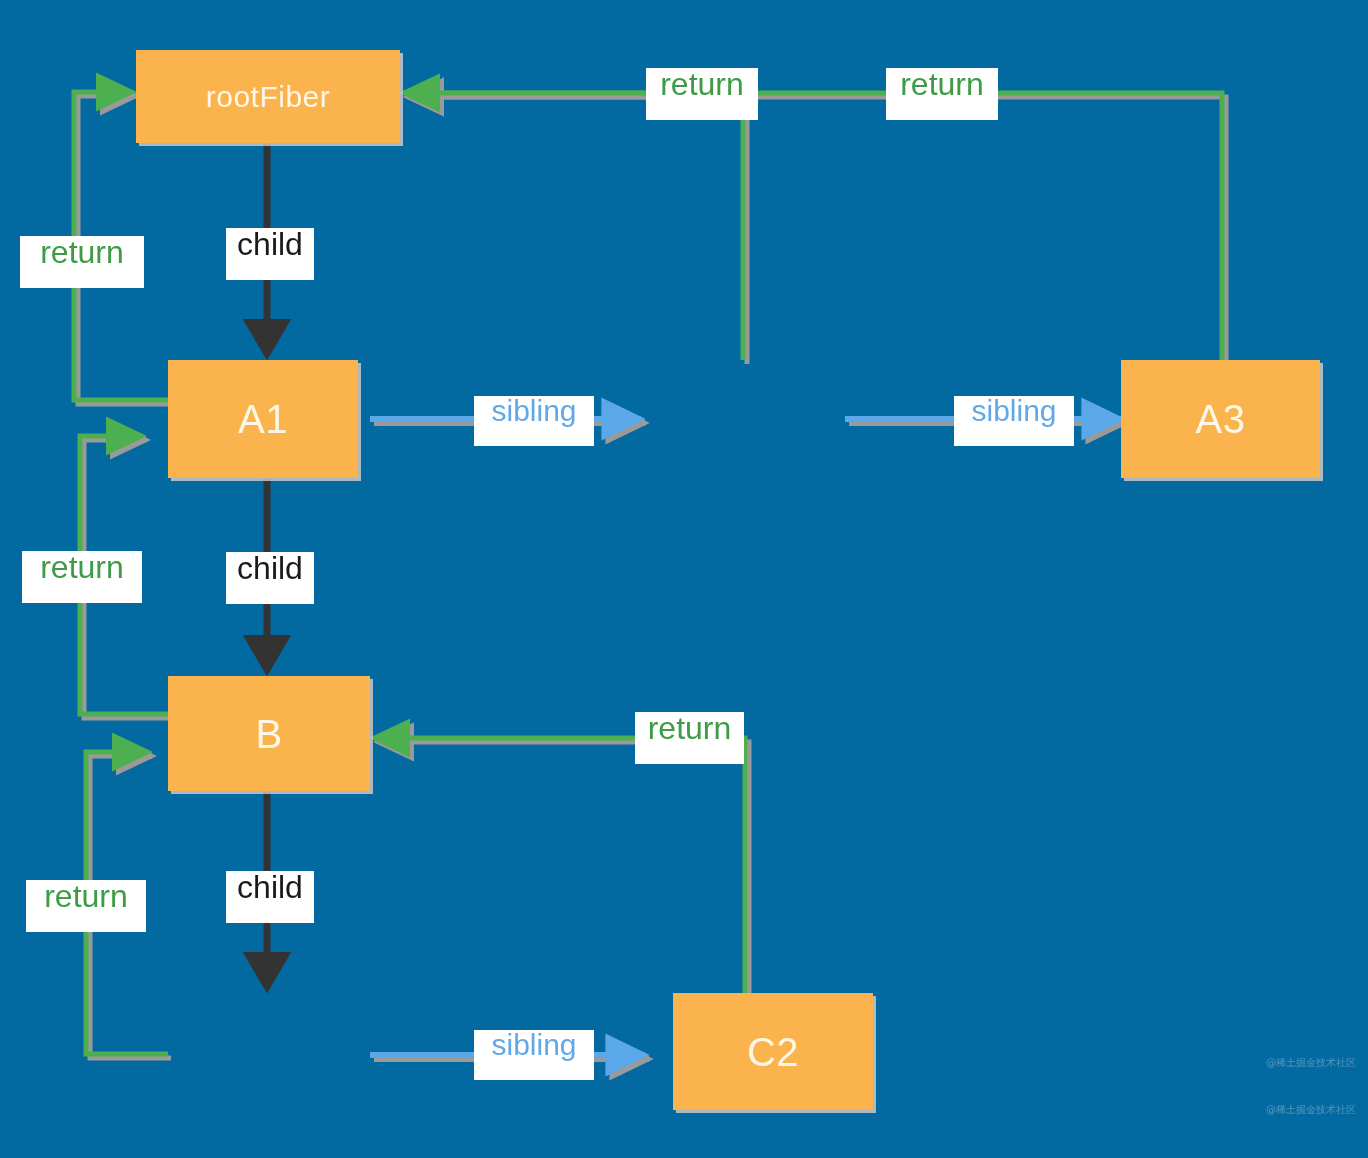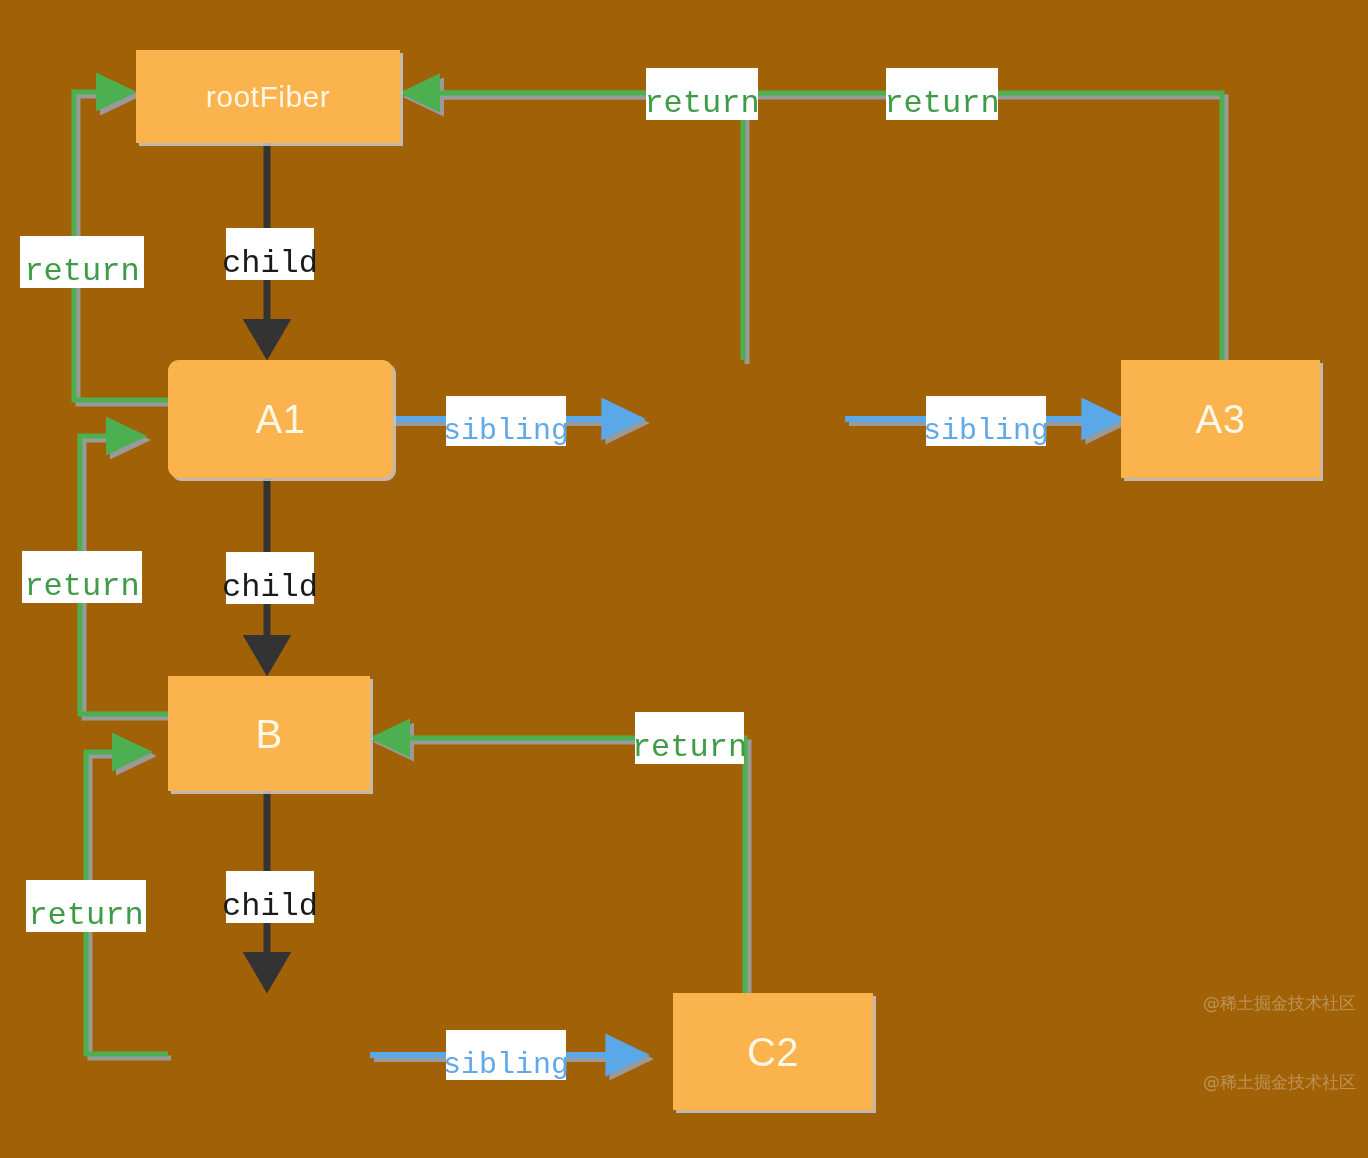--- a/index.html
+++ b/index.html
@@ -4,21 +4,21 @@
 <style>
   html, body {
     margin: 0;
     padding: 0;
     background: #000000;
   }
   #stage {
     position: relative;
     width: 1368px;
     height: 1158px;
-    background: #a16207;
+    background: #0369a1;
     overflow: hidden;
     font-family: "Liberation Sans", sans-serif;
   }
   #svg-layer {
     position: absolute;
     left: 0;
     top: 0;
     width: 1368px;
     height: 1158px;
   }
@@ -39,35 +39,34 @@
   .node-label {
     line-height: 1;
     white-space: nowrap;
   }
   .edge-label {
     position: absolute;
     background: #FFFFFF;
     line-height: 1;
     white-space: nowrap;
     display: flex;
-    align-items: flex-end;
+    align-items: flex-start;
     justify-content: center;
     z-index: 8;
     padding: 0 2px;
-    font-family: Liberation Mono, monospace;
   }
   .lbl-return { color: #3E9B46; }
   .lbl-child  { color: #1A1A1A; }
-  .lbl-sibling{ color: #61A8E8; }
+  .lbl-sibling{ color: #61A8E8; margin-left: 28px; }
   #watermark {
     position: absolute;
     right: 12px;
     bottom: 10px;
     color: rgba(255,255,255,0.30);
-    font-size: 17px;
+    font-size: 10px;
     line-height: 1.55;
     text-align: left;
     z-index: 20;
     white-space: pre;
     font-family: "DejaVu Sans", sans-serif;
   }
 </style>
 </head>
 <body>
 
@@ -147,21 +146,21 @@
 
     <g>
       <path d="M 267,791 L 267,988" fill="none" stroke="#333333" stroke-width="7" marker-end="url(#arrow-dark)"></path>
     </g>
   </svg>
 
   <div class="node" style="left:136px; top:50px; width:264px; height:93px; font-size:30px;">
     <span class="node-label">rootFiber</span>
   </div>
 
-  <div class="node" style="left:168px; top:360px; width:225px; height:118px; font-size:40px;border-radius:11px;">
+  <div class="node" style="left:168px; top:360px; width:190px; height:118px; font-size:40px;">
     <span class="node-label">A1</span>
   </div>
 
 
   <div class="node" style="left:1121px; top:360px; width:199px; height:118px; font-size:40px;">
     <span class="node-label">A3</span>
   </div>
 
   <div class="node" style="left:168px; top:676px; width:202px; height:115px; font-size:40px;">
     <span class="node-label">B</span>

